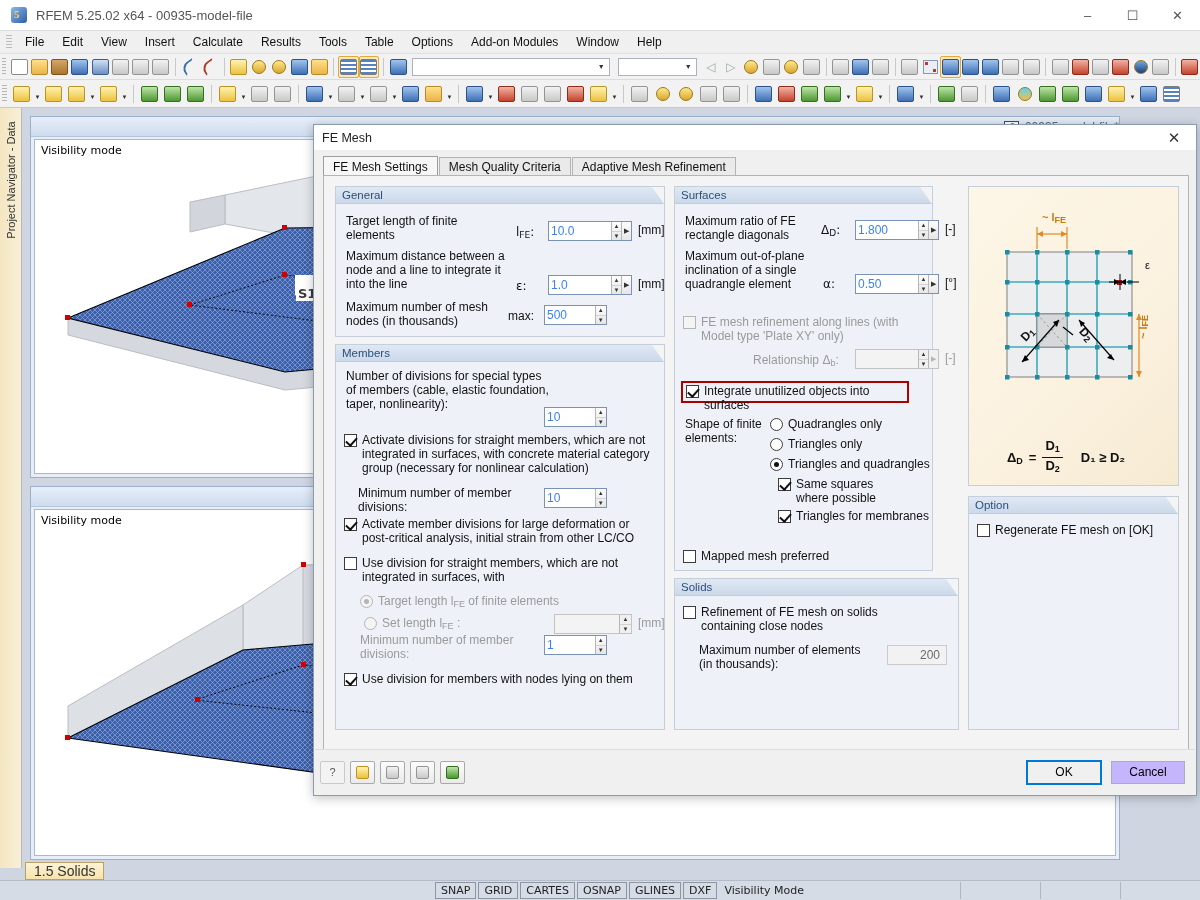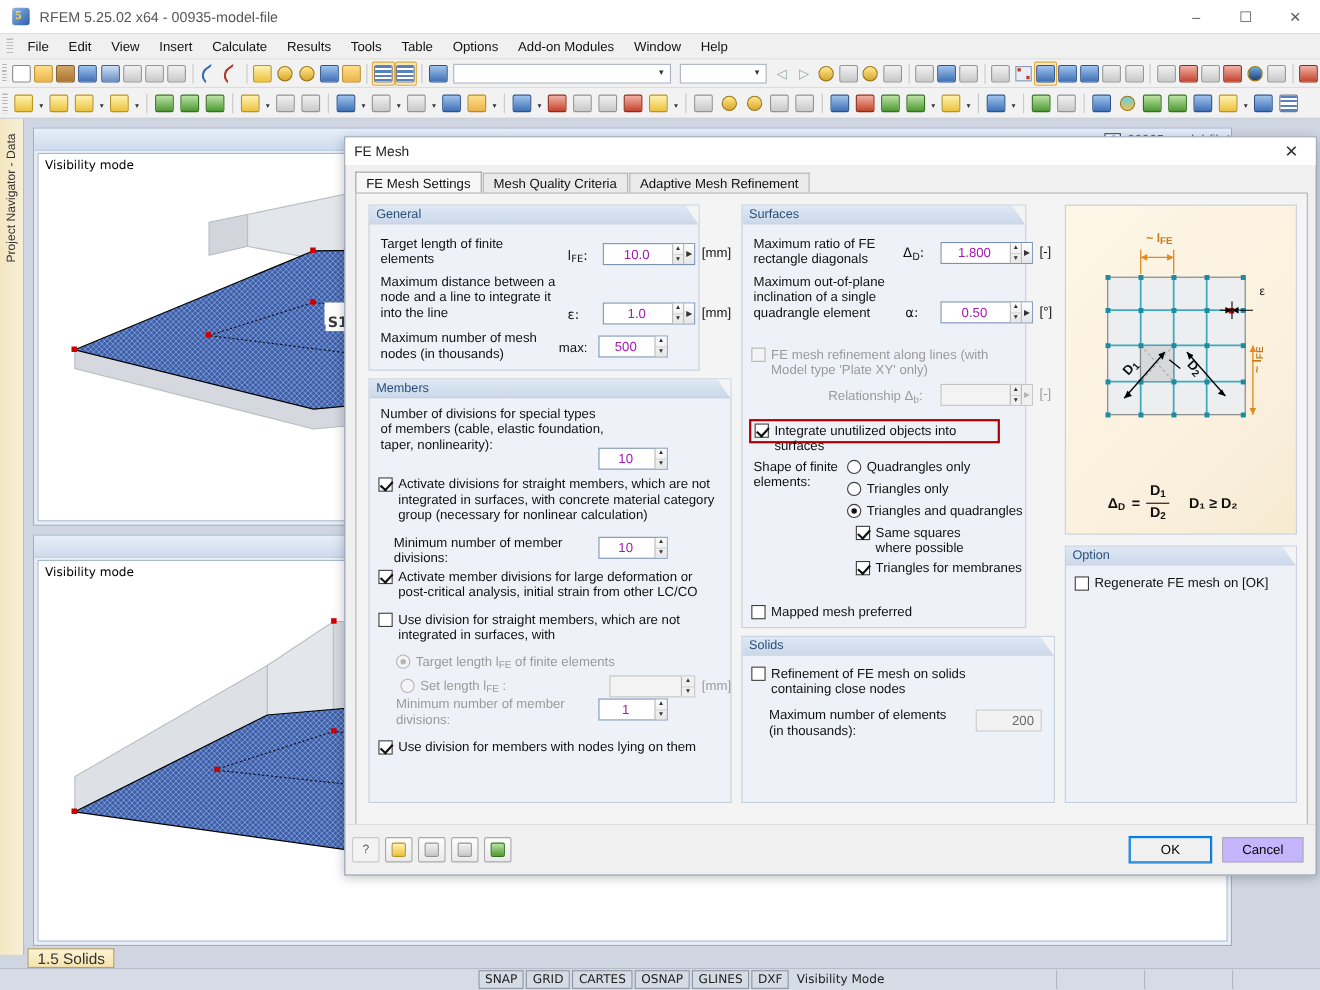--- a/index.html
+++ b/index.html
@@ -130,22 +130,22 @@
                  color:#2a4f7a; display:flex; align-items:center; }
   .group > .gh:after { content:""; position:absolute; right:0; top:0;
                  border-top:17px solid #f4f4f4; border-left:12px solid transparent; }
 
   .lbl2 { position:absolute; font-size:12px; color:#111; line-height:14px; }
   .lbl2.dis { color:#9a9a9a; }
   .sym { font-family:"DejaVu Sans", sans-serif; }
   .sub { font-size:9px; vertical-align:-2px; }
 
   .spin { position:absolute; height:20px; background:#fff; border:1px solid #7a93b4; display:flex; align-items:center; }
-  .spin input { border:none; outline:none; width:100%; text-align:center; font-size:12px;
-                font-family:"Liberation Sans",sans-serif; padding-right:4px; background:transparent; color:#a21caf;}
+  .spin input { border:none; outline:none; width:100%; text-align:left; font-size:12px;
+                font-family:"Liberation Sans",sans-serif; padding-right:4px; background:transparent; color:#3b82f6;}
   .spin .ud { width:14px; height:18px; border-left:1px solid #b6b6b6; background:linear-gradient(#fdfdfd,#e6e6e6);
               display:flex; flex-direction:column; }
   .spin .ud span { flex:1; display:flex; align-items:center; justify-content:center; font-size:6px; color:#333; }
   .spin .ud span:first-child { border-bottom:1px solid #d2d2d2; }
   .spin .more { width:13px; height:18px; border-left:1px solid #b6b6b6; background:linear-gradient(#fdfdfd,#e6e6e6);
                 display:flex; align-items:center; justify-content:center; font-size:7px; color:#333; }
   .spin.dis { border-color:#c3c3c3; background:#f3f3f3; }
   .spin.dis .ud, .spin.dis .more { background:#f0f0f0; color:#b5b5b5; }
   .unit { position:absolute; font-size:12px; color:#111; }
   .unit.dis { color:#9a9a9a; }
@@ -616,21 +616,21 @@
     </div>
 
     <div class="tabs">
       <div class="tab active">FE Mesh Settings</div>
       <div class="tab">Mesh Quality Criteria</div>
       <div class="tab">Adaptive Mesh Refinement</div>
     </div>
 
     <div class="tabbody">
 
-      <div class="group" style="left:11px; top:10px; width:301px; height:151px;">
+      <div class="group" style="left:11px; top:10px; width:330px; height:151px;">
         <div class="gh">General</div>
 
         <div class="lbl2" style="left:10px; top:27px; width:150px;">
           <span>Target length of finite elements</span>
         </div>
         <div class="lbl2 sym" style="left:180px; top:38px;">
           <span>l</span><span class="sub">FE</span><span>:</span>
         </div>
         <div class="spin" style="left:212px; top:34px; width:84px;">
           <input value="10.0" style="">

